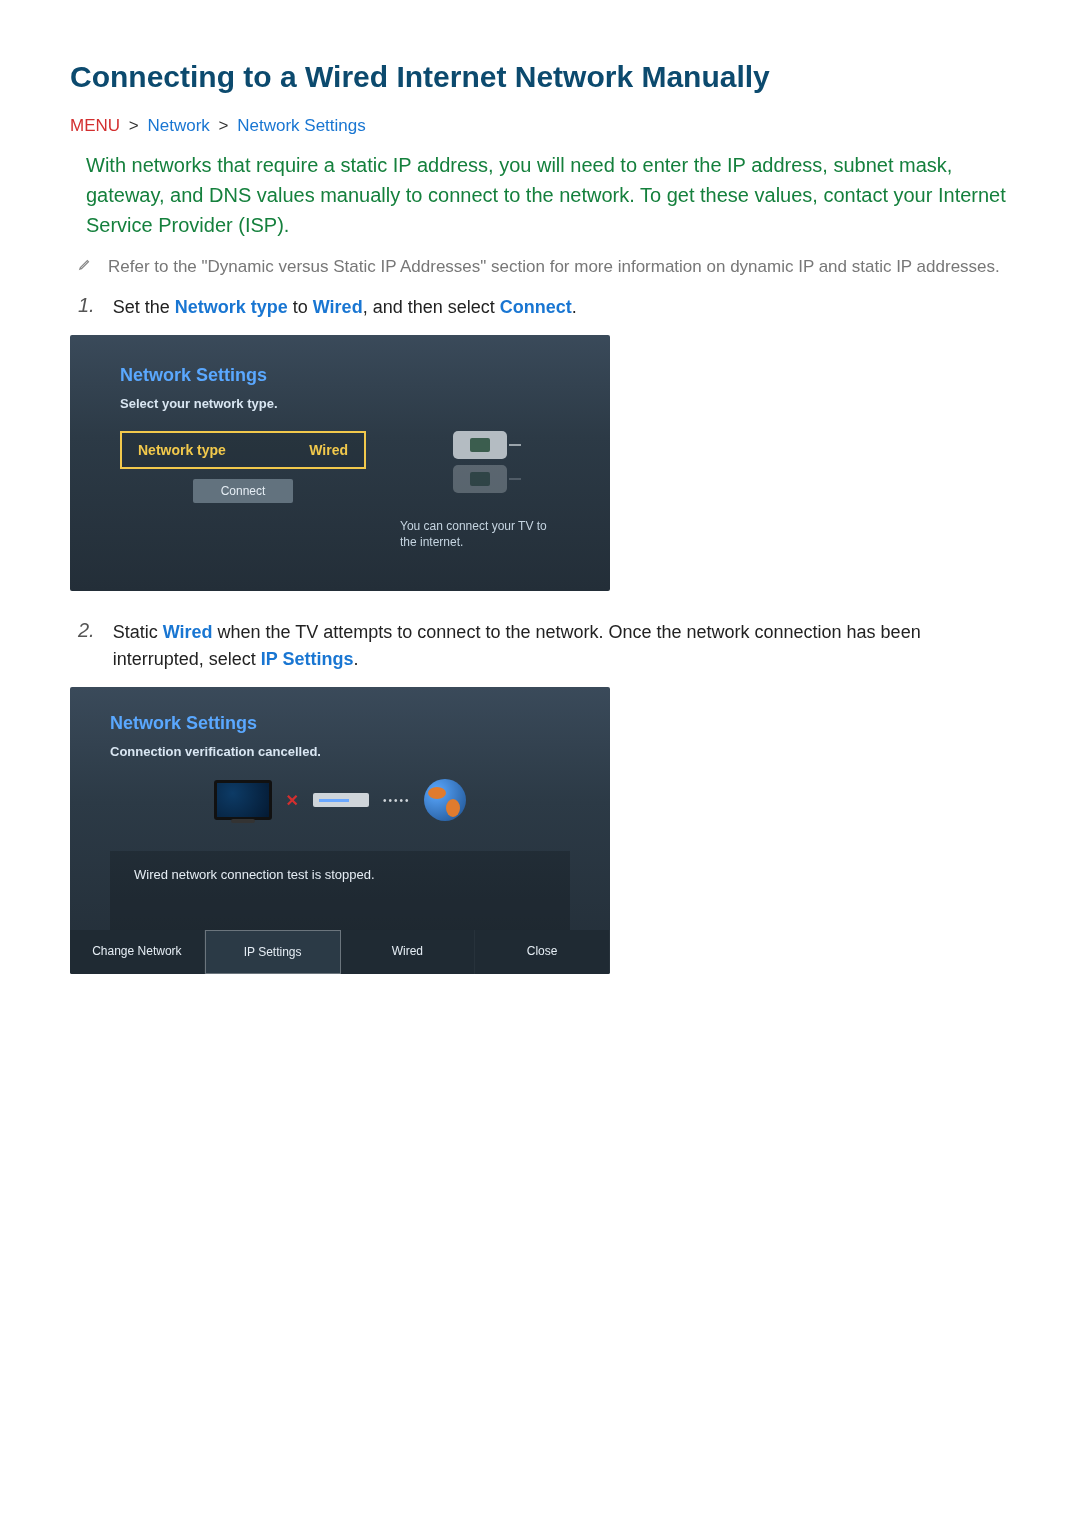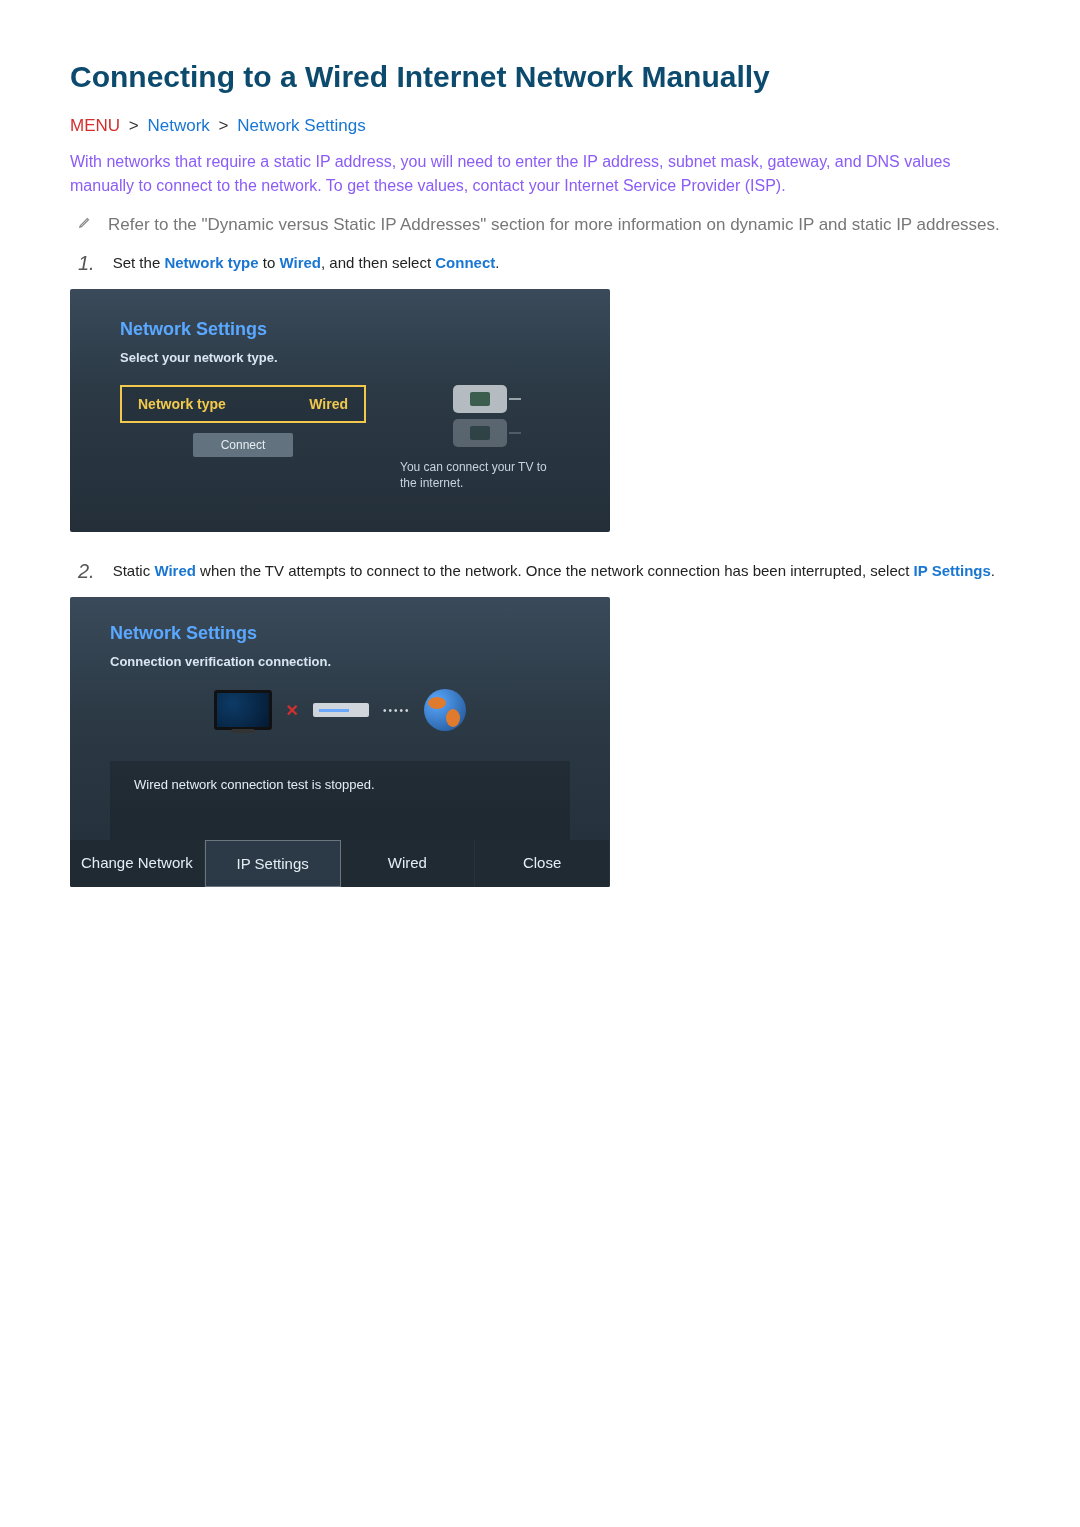--- a/index.html
+++ b/index.html
@@ -18,24 +18,25 @@
   }
   .breadcrumb {
     font-size: 17px;
     font-weight: normal;
     margin-bottom: 14px;
   }
   .breadcrumb .menu { color: #d32f2f; }
   .breadcrumb .link { color: #1976d2; }
   .breadcrumb .sep { color: #333; margin: 0 4px; }
   .body-text {
-    font-size: 16px;
+    font-size: 20px;
     line-height: 1.5;
-    color: #8b5cf6;
+    color: #15803d;
     margin-bottom: 14px;
+    margin-left: 16px;
   }
   .note-row {
     display: flex;
     align-items: flex-start;
     gap: 16px;
     margin: 6px 0 14px 8px;
   }
   .note-icon {
     flex-shrink: 0;
     margin-top: 3px;
@@ -52,21 +53,21 @@
     gap: 18px;
     margin: 6px 0 14px 8px;
   }
   .step-num {
     font-style: italic;
     font-size: 20px;
     color: #555;
     flex-shrink: 0;
   }
   .step-text {
-    font-size: 15px;
+    font-size: 18px;
     line-height: 1.5;
     color: #222;
   }
   .hl { color: #1976d2; font-weight: bold; }
 
   
   .panel {
     width: 540px;
     margin: 14px 0 28px 0;
     border-radius: 2px;
@@ -109,21 +110,21 @@
     color: #e5edf4;
     font-size: 12px;
     padding: 5px 0;
     border-radius: 2px;
   }
   .p1-right {
     width: 160px;
     display: flex;
     flex-direction: column;
     align-items: flex-start;
-    gap: 12px;
+    gap: 25px;
   }
   .router-stack {
     display: flex;
     flex-direction: column;
     gap: 6px;
     align-items: center;
     width: 100%;
   }
   .router {
     width: 54px; height: 28px;
@@ -214,21 +215,21 @@
     margin: 0 -0px;
   }
   .btn-bar {
     display: flex;
     background: #1f2a33;
   }
   .btn-bar .bbtn {
     flex: 1;
     text-align: center;
     padding: 14px 0;
-    font-size: 15px;
+    font-size: 12px;
     color: #e5edf4;
     border-right: 1px solid rgba(255,255,255,0.04);
   }
   .btn-bar .bbtn.selected {
     background: #2b3a46;
     border: 1px solid rgba(255,255,255,0.3);
   }
 </style>
 </head>
 <body>
@@ -291,21 +292,21 @@
 <div class="step-row">
   <span class="step-num">2.</span>
   <span class="step-text">
     <span>Static </span><span class="hl">Wired</span><span> when the TV attempts to connect to the network. Once the network connection has been interrupted, select </span><span class="hl">IP Settings</span><span>.</span>
   </span>
 </div>
 
 <div class="panel">
   <div class="p2-inner">
     <div class="panel-title">Network Settings</div>
-    <div class="panel-sub">Connection verification connection.</div>
+    <div class="panel-sub">Connection verification cancelled.</div>
     <div class="conn-graphic">
       <div class="tv"></div>
       <span class="x-mark">✕</span>
       <div class="modem"></div>
       <span class="dots">•••••</span>
       <div class="globe"></div>
     </div>
     <div class="status-row">Wired network connection test is stopped.</div>
   </div>
   <div class="btn-bar">

